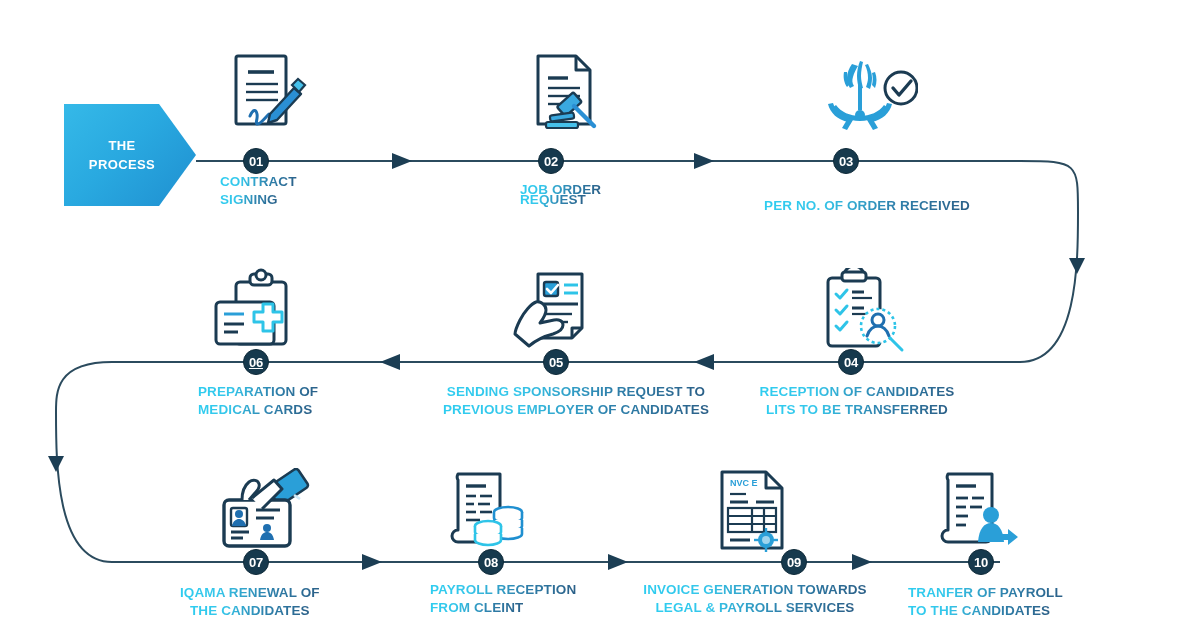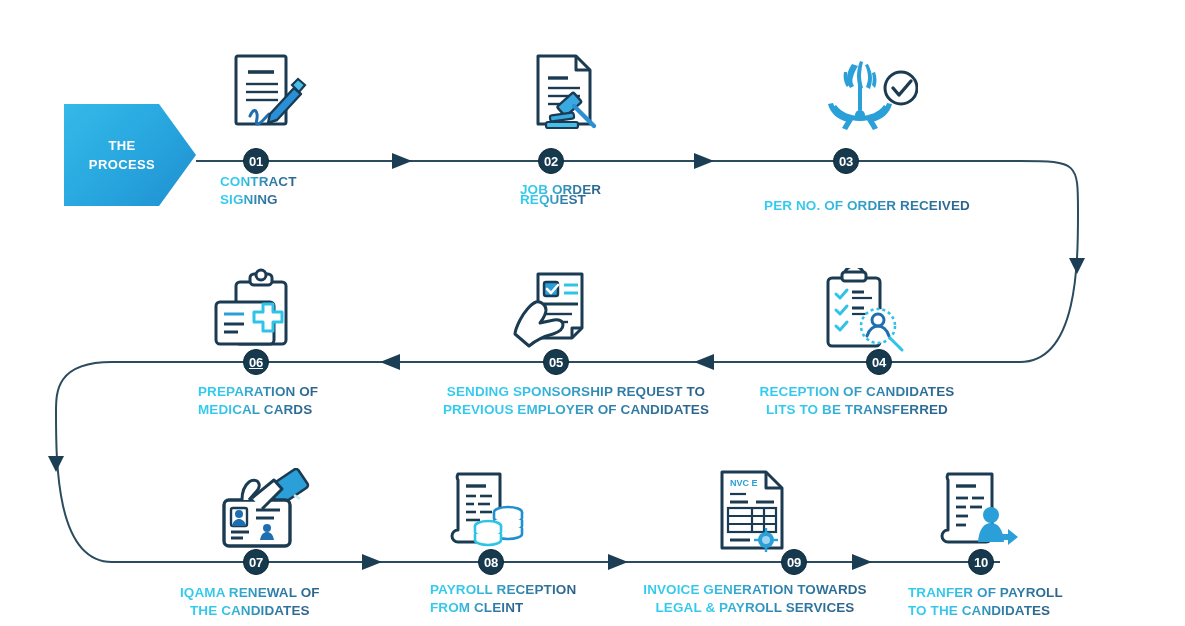--- a/index.html
+++ b/index.html
@@ -267,21 +267,21 @@
     <line x1="20" y1="57" x2="30" y2="57" stroke="#1b3b52" stroke-width="2.8"></line>
     <circle cx="55" cy="47" r="8" fill="#2a9fd8"></circle>
     <path d="M42,74 c1,-13 6,-19 13,-19 c7,0 12,6 13,19 z" fill="#2a9fd8"></path>
     <path d="M60,66 h12 v-5 l10,8 l-10,8 v-5 h-12 z" fill="#2a9fd8"></path>
   </svg>
 
   <div class="num" style="left:243px;top:148px;">01</div>
   <div class="num" style="left:538px;top:148px;">02</div>
   <div class="num" style="left:833px;top:148px;">03</div>
 
-  <div class="num" style="left:838px;top:349px;margin-left:28px;">04</div>
+  <div class="num" style="left:838px;top:349px;">04</div>
   <div class="num" style="left:543px;top:349px;">05</div>
   <div class="num" style="left:243px;top:349px;text-decoration:underline;">06</div>
 
   <div class="num" style="left:243px;top:549px;">07</div>
   <div class="num" style="left:478px;top:549px;">08</div>
   <div class="num" style="left:733px;top:549px;margin-left:48px;">09</div>
   <div class="num" style="left:968px;top:549px;">10</div>
 
   <div class="label" style="left:220px;top:172px;">CONTRACT</div>
   <div class="label" style="left:220px;top:190px;">SIGNING</div>

